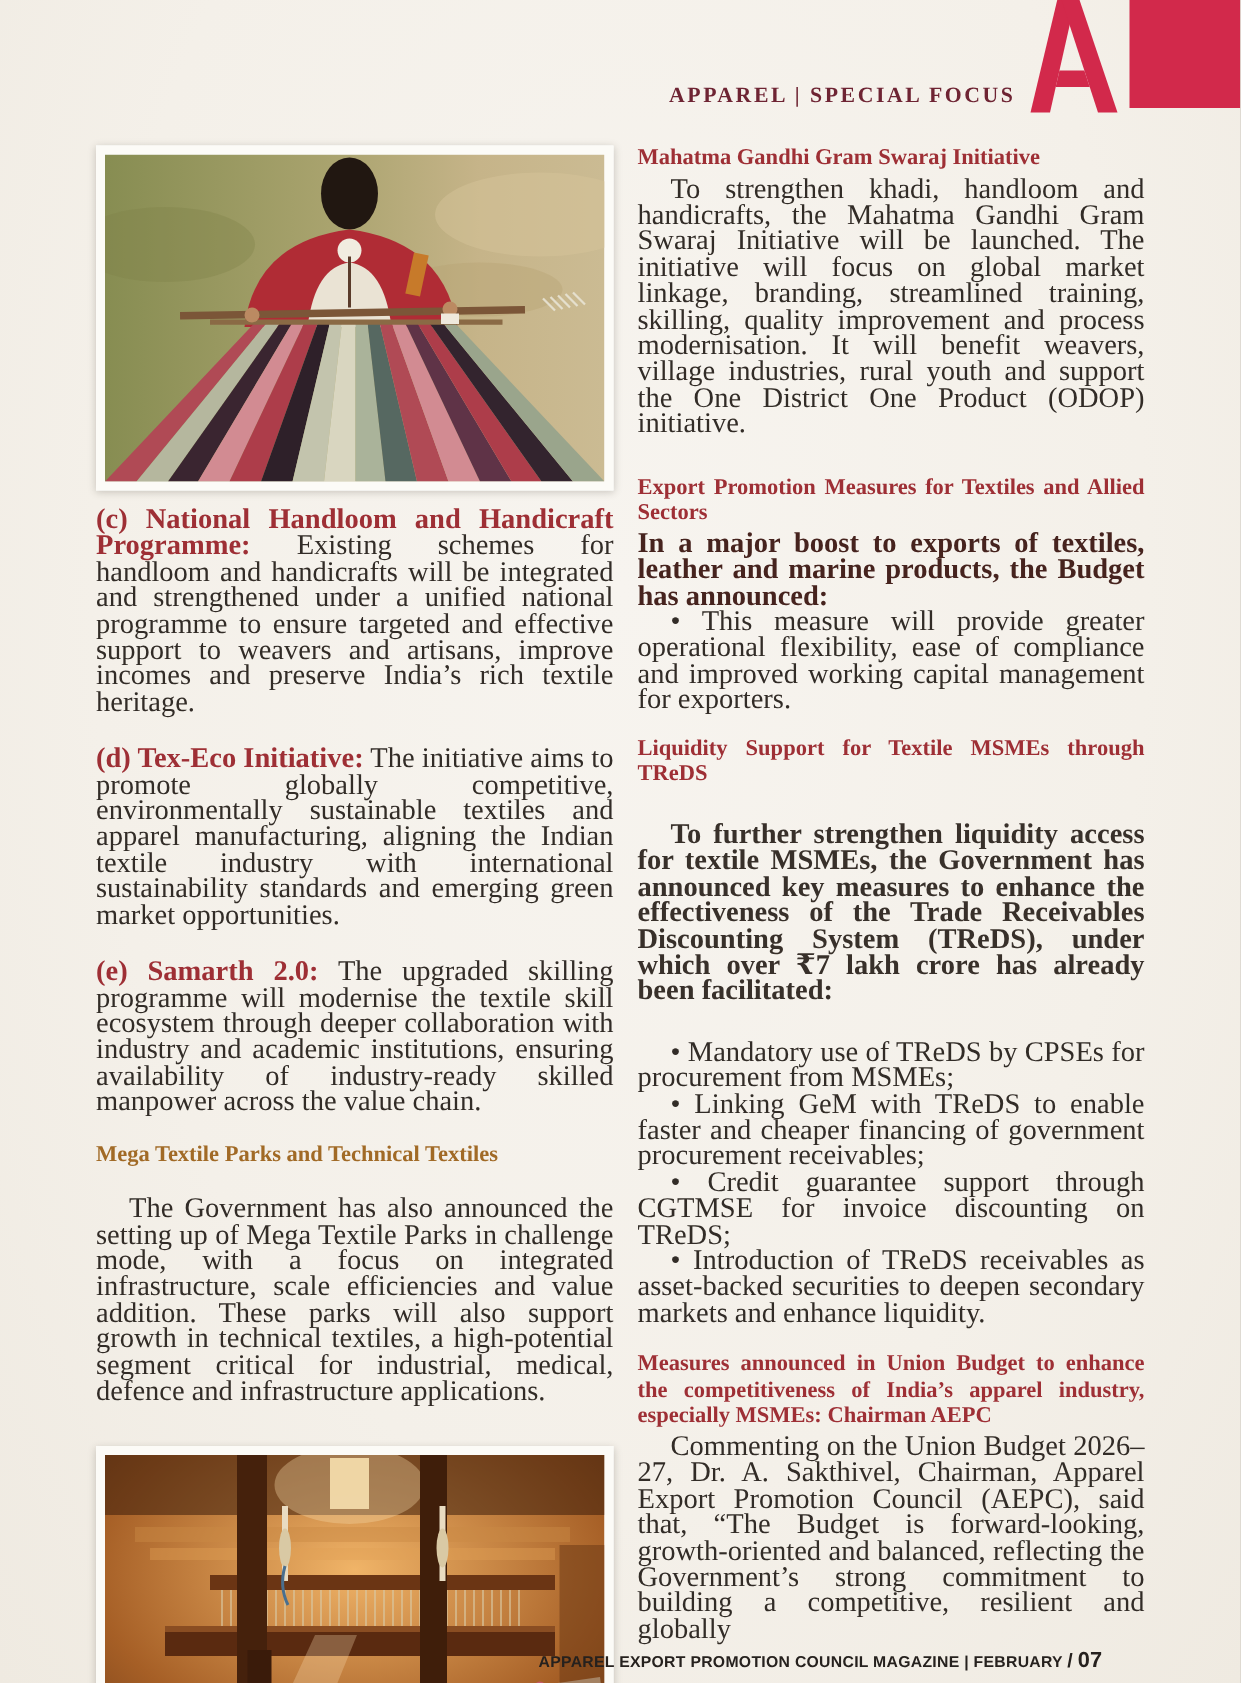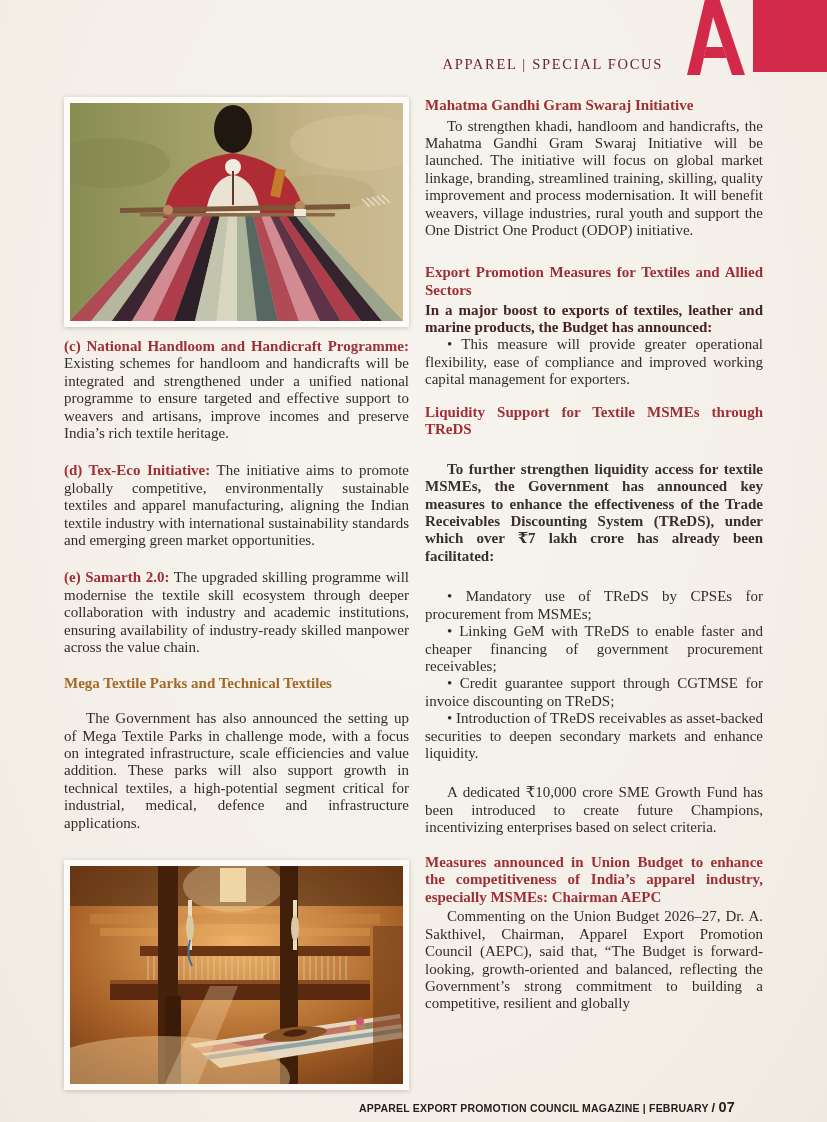--- a/index.html
+++ b/index.html
@@ -2,28 +2,28 @@
 <html><head>
 <meta charset="utf-8">
 <style>
   html,body{margin:0;padding:0;background:#d8d4cc;}
   .page{
     position:relative;width:827px;height:1122px;overflow:hidden;
     background:radial-gradient(ellipse at 50% 35%, #f7f4ef 0%, #f4f0e9 60%, #efeae1 100%);
     font-family:"Liberation Serif","DejaVu Serif",serif;color:#322c27;
   }
   
-  .tagline{position:absolute;top:56px;right:164px;font-weight:400;font-size:14.5px;
+  .tagline{position:absolute;top:56px;right:150px;font-weight:700;font-size:14.5px;
     letter-spacing:1.7px;color:#6e2433;white-space:nowrap;}
   .logo{position:absolute;top:0;right:0;width:147px;height:80px;}
   
   .content{position:absolute;top:97px;left:64px;display:flex;gap:16px;}
   .col-left{width:345px;}
   .col-right{width:338px;}
-  p{margin:0;text-align:justify;font-size:15px;line-height:17.4px;}
+  p{margin:0;text-align:justify;font-size:19px;line-height:17.4px;}
   .ind{text-indent:22px;}
   .lead{font-weight:700;color:#9e2f35;}
   .h-red{font-weight:700;color:#9e2f35;font-size:15px;line-height:17.6px;text-align:justify;margin:0;}
   .h-gold{font-weight:700;color:#a16a26;font-size:15px;line-height:17.6px;margin:0;}
   .sub-dark{font-weight:700;color:#46231e;}
   .bold-dark{font-weight:700;color:#38302a;}
   .bullet{text-indent:22px;}
   .bullet::before{content:"\2022  ";}
   .champion{letter-spacing:.8px;}
   
@@ -215,21 +215,20 @@
       <p class="sub-dark m-expsub">In a major boost to exports of textiles, leather and marine products, the Budget has announced:</p>
       <p class="bullet">This measure will provide greater operational flexibility, ease of compliance and improved working capital management for exporters.</p>
 
       <p class="h-red m-liqh">Liquidity Support for Textile MSMEs through TReDS</p>
       <p class="bold-dark ind m-liqi">To further strengthen liquidity access for textile MSMEs, the Government has announced key measures to enhance the effectiveness of the Trade Receivables Discounting System (TReDS), under which over ₹7 lakh crore has already been facilitated:</p>
       <p class="bullet m-liqb">Mandatory use of TReDS by CPSEs for procurement from MSMEs;</p>
       <p class="bullet">Linking GeM with TReDS to enable faster and cheaper financing of government procurement receivables;</p>
       <p class="bullet">Credit guarantee support through CGTMSE for invoice discounting on TReDS;</p>
       <p class="bullet">Introduction of TReDS receivables as asset-backed securities to deepen secondary markets and enhance liquidity.</p>
 
-      <p class="ind m-fund">A dedicated ₹10,000 crore SME Growth Fund has been introduced to create future Champions, incentivizing enterprises based on select criteria.</p>
 
       <p class="h-red m-aepch">Measures announced in Union Budget to enhance the competitiveness of India’s apparel industry, especially MSMEs: Chairman AEPC</p>
       <p class="ind m-aepcb">Commenting on the Union Budget 2026–27, Dr. A. Sakthivel, Chairman, Apparel Export Promotion Council (AEPC), said that, “The Budget is forward-looking, growth-oriented and balanced, reflecting the Government’s strong commitment to building a competitive, resilient and globally</p>
     </div>
   </div>
 
   <div class="footer">
     <span>APPAREL EXPORT PROMOTION COUNCIL MAGAZINE | FEBRUARY</span>
     <span class="sl">/</span>
     <span class="pg">07</span>

